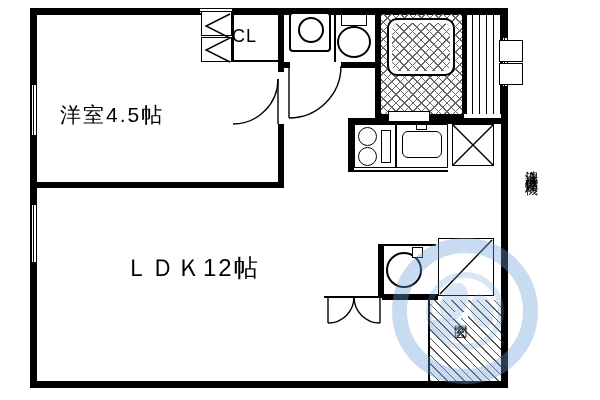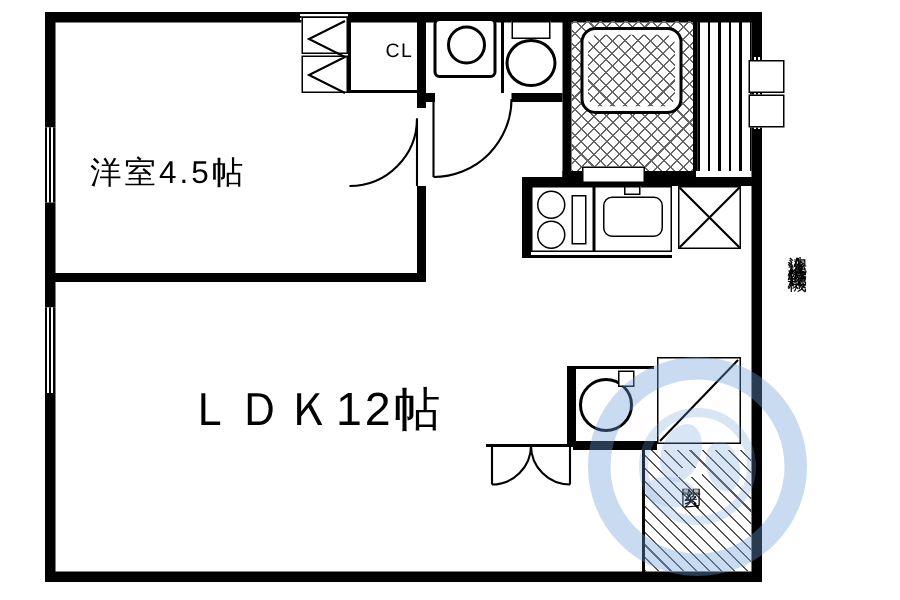--- a/index.html
+++ b/index.html
@@ -131,23 +131,23 @@
     <polyline points="230,14 206,26 230,38 206,50 230,62"></polyline>
 
     <line x1="440" y1="294" x2="492" y2="240"></line>
 
     <line x1="453" y1="125" x2="493" y2="165"></line>
     <line x1="493" y1="125" x2="453" y2="165"></line>
   </svg>
 
   <div class="lbl center" style="left:60px;top:101px;width:200px;font-size:21px;">洋室4.5帖</div>
 
-  <div class="lbl center" style="left:125px;top:252px;width:250px;font-size:31px;">ＬＤＫ12帖</div>
+  <div class="lbl center" style="left:125px;top:252px;width:250px;font-size:24px;">ＬＤＫ12帖</div>
 
-  <div class="lbl" style="left:257px;top:26px;font-size:13px;letter-spacing:1px;">CL</div>
+  <div class="lbl" style="left:232px;top:26px;font-size:18px;letter-spacing:1px;">CL</div>
 
   <div class="lbl vtext chip" style="left:452px;top:312px;font-size:13px;letter-spacing:1px;">玄関</div>
 
   <div class="lbl vtext" style="left:522px;top:160px;font-size:13px;letter-spacing:2px;">洗濯機・乾燥機</div>
 
   <div class="watermark" style="left:386px;top:232px;width:158px;height:158px;">
     <div class="wm-ring"></div>
     <div class="wm-ring2"></div>
     <div class="wm-blob" style="left:55px;top:50px;width:26px;height:40px;transform:rotate(20deg);"></div>
     <div class="wm-blob" style="left:85px;top:62px;width:22px;height:34px;transform:rotate(-15deg);"></div>

